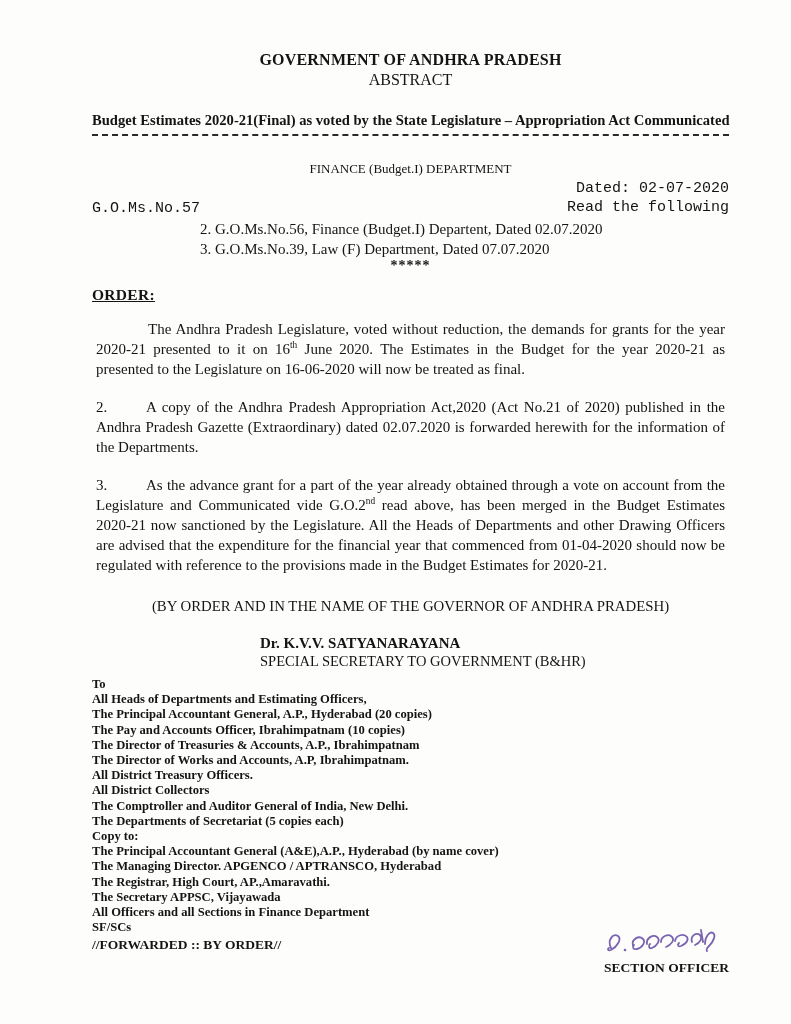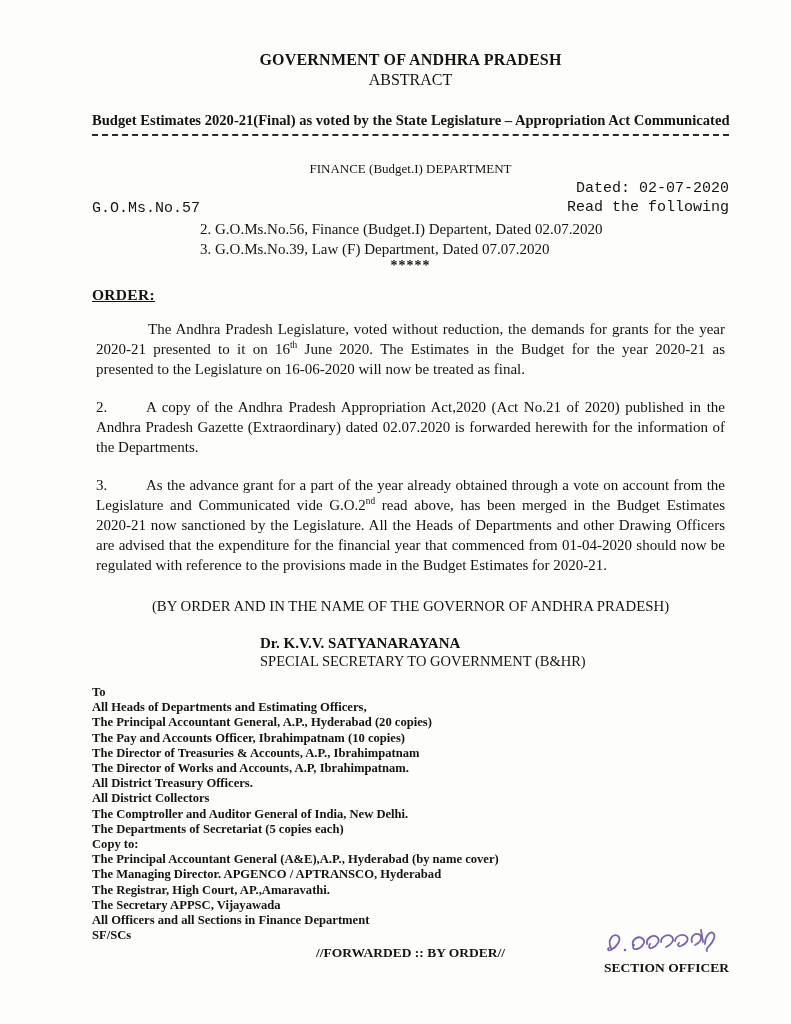--- a/index.html
+++ b/index.html
@@ -27,22 +27,22 @@
   .order-heading{margin-top:13px;font-size:15.5px;font-weight:bold;text-decoration:underline;letter-spacing:.3px;}
   .para{margin:4px;margin-top:15px;font-size:15px;line-height:20px;text-align:justify;}
   .para.indent{text-indent:52px;}
   .para.spaced{margin-top:18px;}
   .pnum{display:inline-block;width:50px;}
   sup{font-size:.62em;vertical-align:super;line-height:0;}
   .by-order{margin-top:23px;font-size:14.8px;text-align:center;}
   .signatory{margin-top:19px;margin-left:168px;width:420px;text-align:left;line-height:18px;}
   .signatory-name{font-size:15px;font-weight:bold;}
   .signatory-title{font-size:14.5px;}
-  .dist{margin-top:15px;font-size:12.6px;font-weight:bold;line-height:15.2px;}
-  .forwarded{margin-top:2px;text-align:center;font-size:13.5px;font-weight:bold;}
+  .dist{margin-top:7px;font-size:12.6px;font-weight:bold;line-height:15.2px;}
+  .forwarded{margin-top:2px;text-align:left;font-size:13.5px;font-weight:bold;}
   .sig-block{position:absolute;right:62px;bottom:48px;text-align:right;}
   .sig-ink{display:block;margin:0 6px 0 auto;}
   .section-officer{font-size:13.5px;font-weight:bold;margin-top:-2px;}
 </style>
 </head>
 <body>
 
 <div class="page">
 
   <div class="doc-title center">GOVERNMENT OF ANDHRA PRADESH</div>

